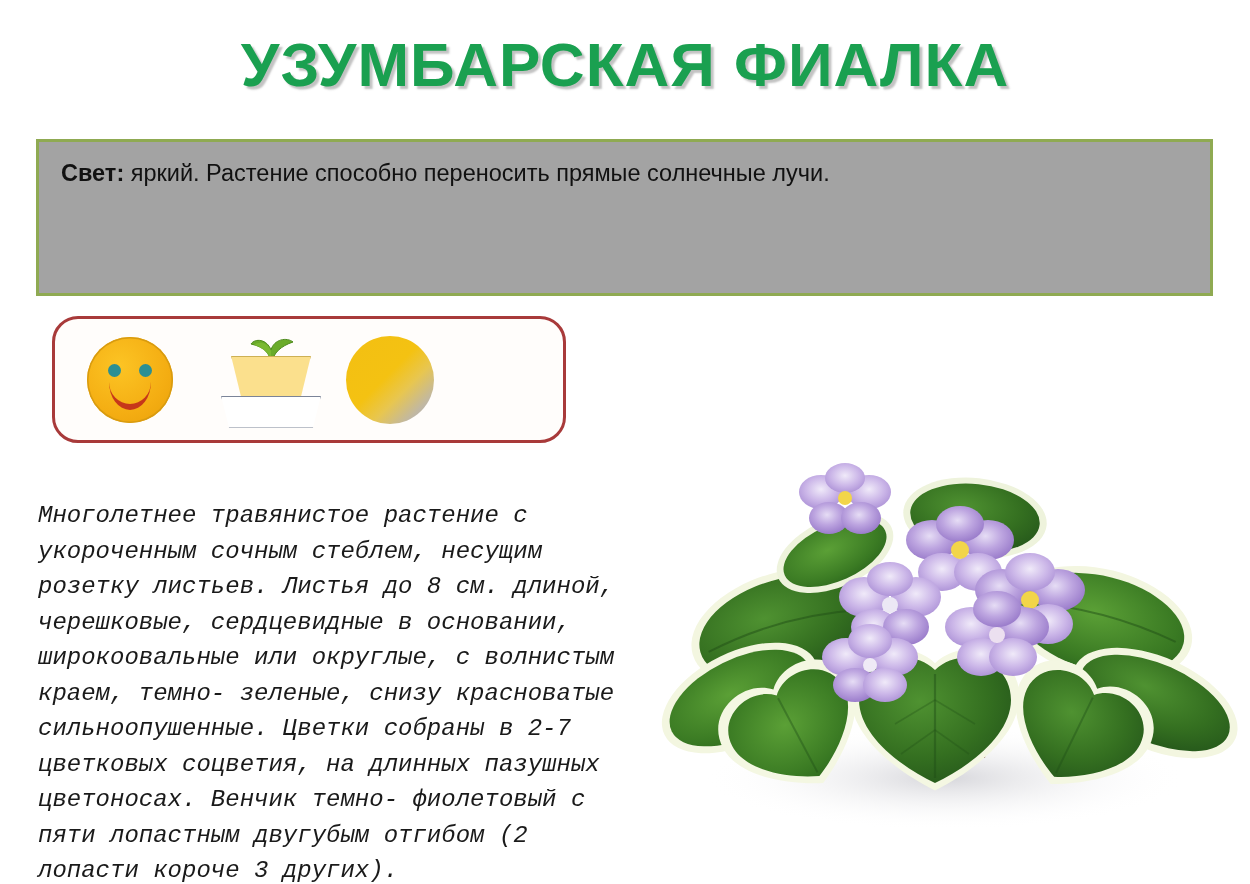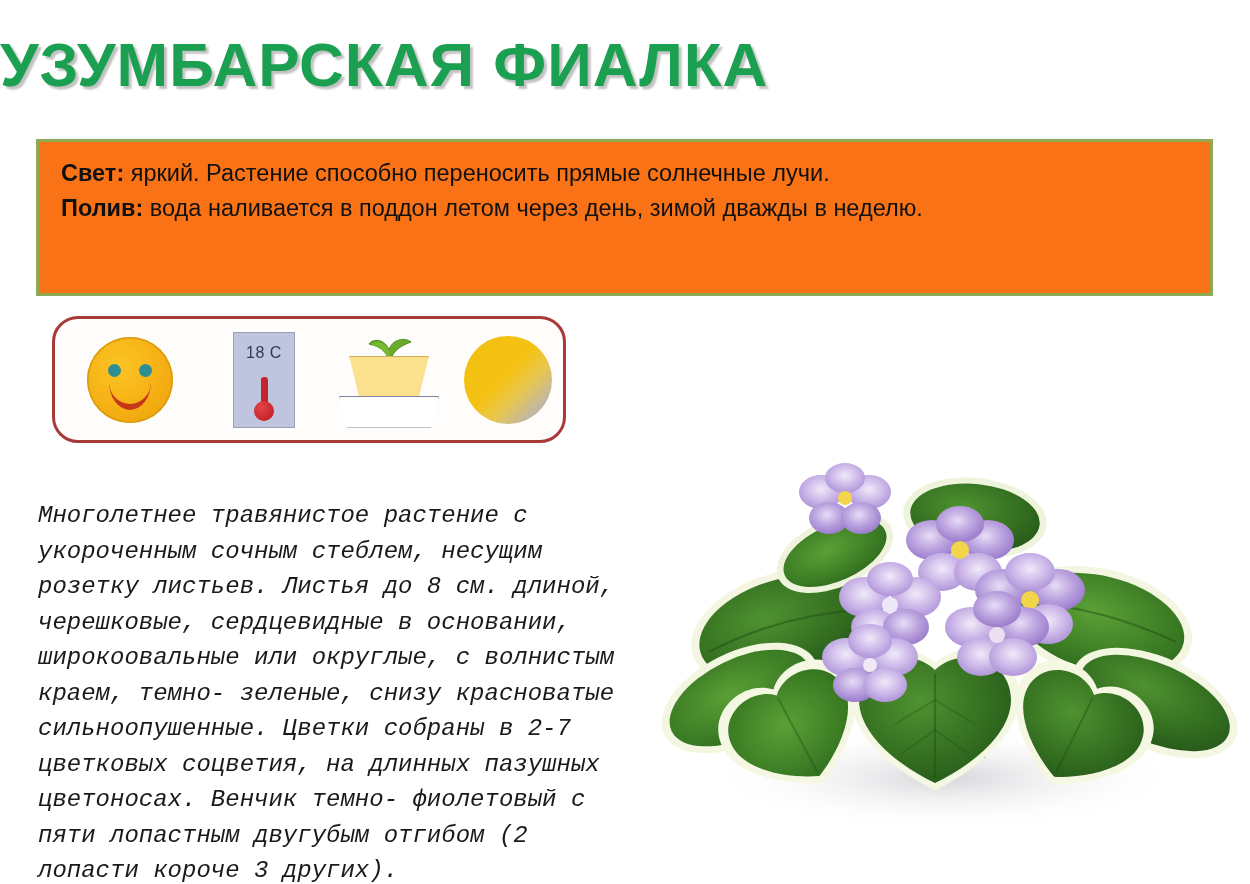--- a/index.html
+++ b/index.html
@@ -16,41 +16,41 @@
     font-family: "Liberation Sans", "DejaVu Sans", sans-serif;
     color: #111111;
   }
 
   
   .page-title {
     position: absolute;
     left: 0;
     top: 34px;
     width: 1250px;
-    text-align: left;
+    text-align: center;
     font-family: "Liberation Sans", "DejaVu Sans", sans-serif;
     font-size: 62px;
     font-weight: 700;
     letter-spacing: 1px;
     color: #1aa050;
     text-shadow: 3px 3px 2px rgba(120,120,120,0.45);
     white-space: nowrap;
     line-height: 1;
   }
 
   
   .care-box {
     position: absolute;
     left: 36px;
     top: 139px;
     width: 1177px;
     height: 157px;
     box-sizing: border-box;
     border: 3px solid #8faa52;
-    background: #f97316;
+    background: #a3a3a3;
     padding: 14px 20px 10px 22px;
   }
   .care-line {
     font-size: 23.5px;
     line-height: 35px;
     color: #111111;
     white-space: nowrap;
   }
   .care-label {
     font-weight: 700;
@@ -224,42 +224,32 @@
 </style>
 </head>
 <body>
 
 <div class="page-title">УЗУМБАРСКАЯ ФИАЛКА</div>
 
 <div class="care-box">
   <div class="care-line">
     <span class="care-label">Свет:</span><span class="care-value"> яркий. Растение способно переносить прямые солнечные лучи.</span>
   </div>
-  <div class="care-line">
-    <span class="care-label">Полив:</span><span class="care-value"> вода наливается в поддон летом через день, зимой дважды в неделю.</span>
-  </div>
 </div>
 
 <div class="icon-strip">
 
   <div class="icon-cell c1">
     <div class="smiley">
       <span class="eye left"></span>
       <span class="eye right"></span>
       <span class="mouth"></span>
     </div>
   </div>
 
-  <div class="icon-cell c2">
-    <div class="thermo">
-      <div class="temp-text">18 C</div>
-      <span class="stem"></span>
-      <span class="bulb"></span>
-    </div>
-  </div>
 
   <div class="icon-cell c3">
     <div class="pot-icon">
       <svg class="sprout" viewBox="0 0 56 30">
         <path d="M28 29 C27 20 22 13 8 10 C12 4 24 5 28 16 C31 5 44 3 50 8 C38 12 30 19 29 29 Z" fill="#6aab2a" stroke="#4d8a1c" stroke-width="1"></path>
         <path d="M28 29 C27 21 23 15 11 11 C15 7 25 8 28 17 Z" fill="#7cbb34" opacity="0.85"></path>
       </svg>
       <div class="pot-body"></div>
       <div class="tray"></div>
     </div>

